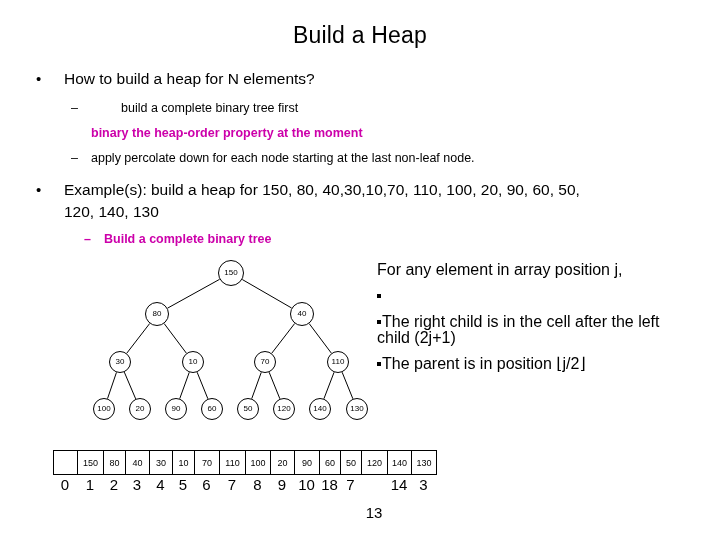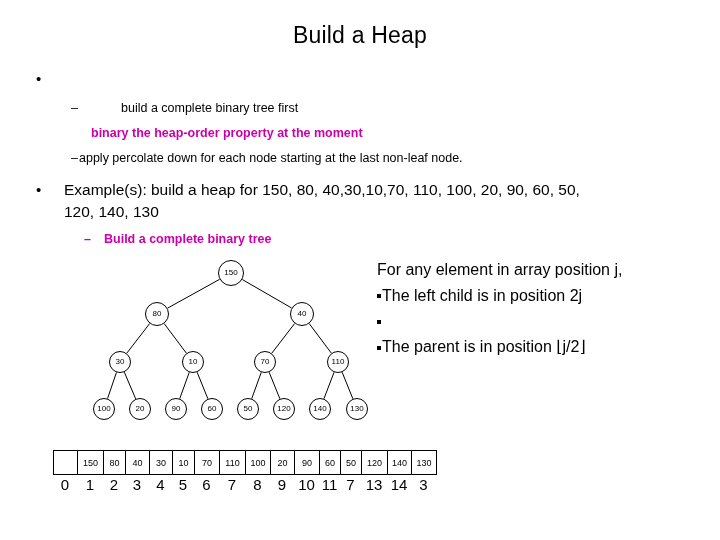--- a/index.html
+++ b/index.html
@@ -141,34 +141,35 @@
     transform: translateX(-50%);
   }
 </style>
 </head>
 <body>
 
 <div id="slide-title">Build a Heap</div>
 
 <div class="l1" style="left:36px; top:70px;">
   <span class="dot">•</span>
+  <span class="txt" style="margin-left:28px;">How to build a heap for N elements?</span>
 </div>
 
 <div class="l2" style="left:71px; top:101px;">
   <span class="dash">–</span>
   <span class="txt" style="margin-left:20px;padding-left:30px;">build a complete binary tree first</span>
 </div>
 
 <div class="l2 magenta bold" style="left:71px; top:126px;">
   <span class="txt" style="margin-left:20px;">binary the heap-order property at the moment</span>
 </div>
 
 <div class="l2" style="left:71px; top:151px;">
   <span class="dash">–</span>
-  <span class="txt" style="margin-left:8px;">apply percolate down for each node starting at the last non-leaf node.</span>
+  <span class="txt" style="margin-left:20px;">apply percolate down for each node starting at the last non-leaf node.</span>
 </div>
 
 <div class="l1" style="left:36px; top:181px;">
   <span class="dot">•</span>
   <span class="txt" style="margin-left:28px;">Example(s): build a heap for 150, 80, 40,30,10,70, 110, 100, 20, 90, 60, 50,</span>
 </div>
 <div class="l1" style="left:64px; top:203px;">
   <span class="txt">120, 140, 130</span>
 </div>
 
@@ -237,24 +238,24 @@
       <span style="line-height: 20px;">140</span>
     </div>
     <div class="node" style="left: 346px; top: 398px; width: 22px; height: 22px; line-height: 20px;">
       <span style="line-height: 20px;">130</span>
     </div>
   </div>
 
 <div id="notes">
   <div class="note-head">For any element in array position j,</div>
   <div class="note-item">
-    <span class="sq"></span><span class="body">The left child is in position 2j</span>
+    <span class="sq"></span>
   </div>
   <div class="note-item">
-    <span class="sq"></span>
+    <span class="sq"></span><span class="body">The right child is in the cell after the left child (2j+1)</span>
   </div>
   <div class="note-item">
     <span class="sq"></span><span class="body">The parent is in position ⌊j/2⌋</span>
   </div>
 </div>
 
 <table id="array-table">
   <tbody>
     <tr id="array-row">
         <td style="width: 24px;"></td>
@@ -281,18 +282,18 @@
     <div class="idx" style="left: 37px;">1</div>
     <div class="idx" style="left: 61px;">2</div>
     <div class="idx" style="left: 84px;">3</div>
     <div class="idx" style="left: 107.5px;">4</div>
     <div class="idx" style="left: 130px;">5</div>
     <div class="idx" style="left: 153.5px;">6</div>
     <div class="idx" style="left: 179px;">7</div>
     <div class="idx" style="left: 204.5px;">8</div>
     <div class="idx" style="left: 229px;">9</div>
     <div class="idx" style="left: 253.5px;">10</div>
-    <div class="idx" style="left: 276.5px;">11</div>
+    <div class="idx" style="left: 276.5px;">18</div>
     <div class="idx" style="left: 297.5px;">7</div>
-    <div class="idx" style="left: 321px;">13</div>
+    <div class="idx" style="left: 321px; margin-top: 28px;">13</div>
     <div class="idx" style="left: 346px;">14</div>
     <div class="idx" style="left: 370.5px;">3</div>
   </div>
 
 </body></html>

